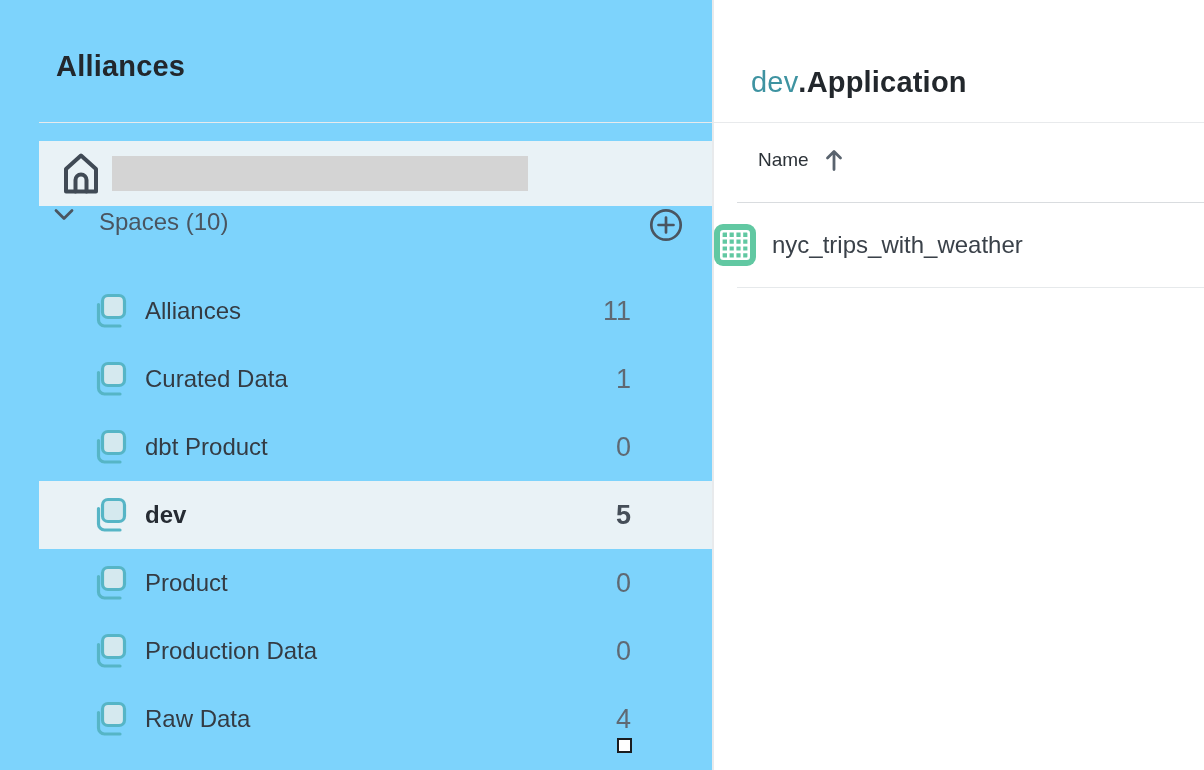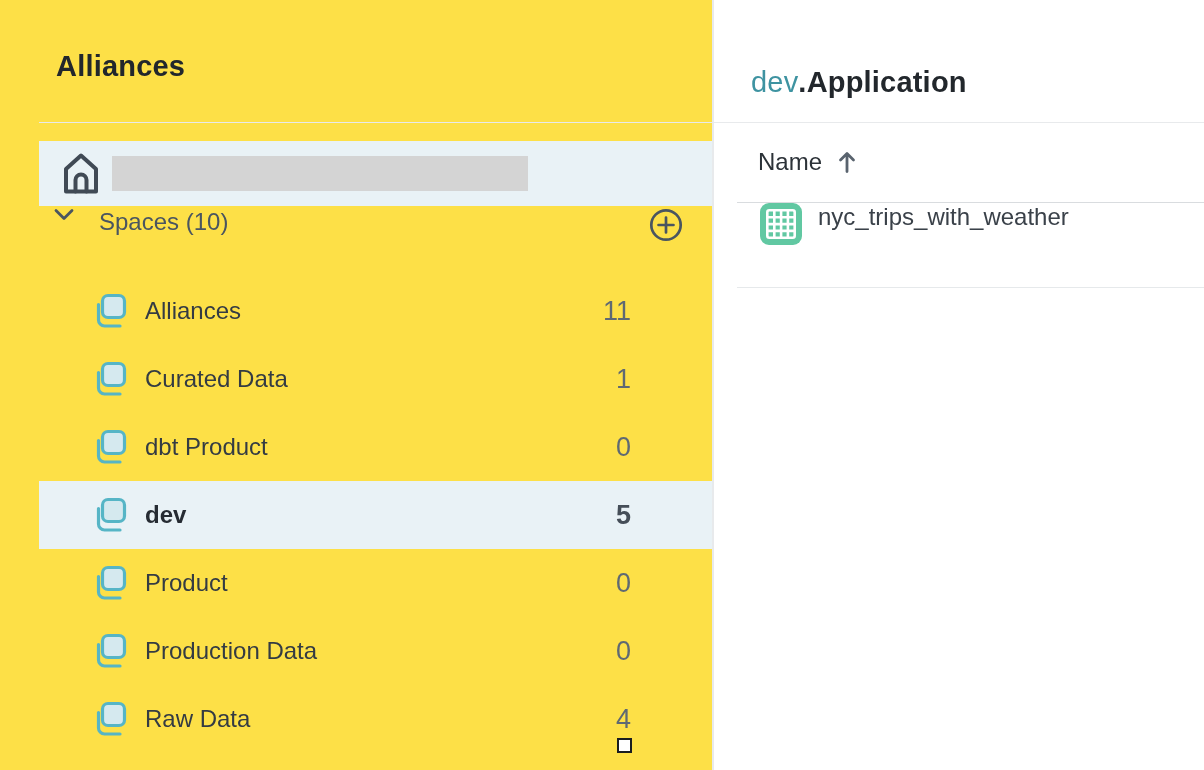--- a/index.html
+++ b/index.html
@@ -1,21 +1,21 @@
 <!DOCTYPE html>
 <html><head>
 <meta charset="utf-8">
 <style>
   html,body{margin:0;padding:0;background:#fff;}
   .app{
     position:relative;width:1204px;height:770px;overflow:hidden;background:#fff;
     font-family:"Liberation Sans","DejaVu Sans",sans-serif;color:#343b43;
   }
   
-  .left-panel{position:absolute;left:0;top:0;bottom:0;width:712px;border-right:2px solid #e8eaec;background:#fde047;}
+  .left-panel{position:absolute;left:0;top:0;bottom:0;width:712px;border-right:2px solid #e8eaec;background:#7dd3fc;}
   .panel-title{position:absolute;left:56px;top:50px;margin:0;font-size:29px;font-weight:700;color:#22272c;letter-spacing:.2px;}
   .hdiv{position:absolute;height:1px;background:#e8eaec;}
   .title-div{left:39px;right:0;top:122px;}
   .home-row{position:absolute;left:39px;right:0;top:141px;height:65px;background:#e9f2f6;display:flex;align-items:center;cursor:pointer;}
   .home-row .home-svg{margin-left:23px;flex:0 0 auto;}
   .redacted-bar{margin-left:12px;width:416px;height:35px;background:#d4d4d4;}
   .spaces-row{position:absolute;left:39px;right:0;top:208px;height:68px;display:flex;align-items:flex-start;}
   .chev{margin-left:14px;flex:0 0 auto;cursor:pointer;}
   .spaces-label{margin-left:24px;font-size:24px;color:#4a5560;}
   .spacer{flex:1;}
@@ -29,25 +29,25 @@
   .tree-row.selected .tree-label{font-weight:700;color:#262c33;}
   .tree-row.selected .tree-count{font-weight:700;color:#454e58;}
   .artifact-square{position:absolute;left:617px;top:738px;width:11px;height:11px;border:2px solid #1a1d20;background:#fff;}
   
   .right-panel{position:absolute;left:714px;top:0;bottom:0;right:0;background:#fff;}
   .crumb-title{position:absolute;left:21px;top:50px;margin:16px;font-size:29px;font-weight:400;letter-spacing:.2px;}
   .crumb-context{color:#3e93a1;cursor:pointer;}
   .crumb-sep,.crumb-main{color:#22272c;font-weight:700;}
   .right-title-div{left:0;right:0;top:122px;}
   .table-header{position:absolute;left:44px;top:148px;display:flex;align-items:center;cursor:pointer;}
-  .col-label{font-size:24px;font-weight:500;color:#2c3238;}
+  .col-label{font-size:19px;font-weight:500;color:#2c3238;}
   .sort-svg{margin-left:15px;display:flex;}
   .header-div{left:23px;right:0;top:202px;background:#d9dcdf;}
   .table-rows{position:absolute;left:0;right:0;top:203px;}
-  .table-row{height:84px;display:flex;align-items:flex-start;padding-left:46px;cursor:pointer;}
+  .table-row{height:84px;display:flex;align-items:center;cursor:pointer;}
   .tbl-svg{flex:0 0 auto;display:flex;}
   .row-label{margin-left:16px;font-size:24px;color:#3a4149;}
   .row-div{position:relative;left:23px;right:0;margin-right:0;height:1px;background:#e6e9eb;}
 </style>
 </head>
 <body>
 
 <div class="app">
 
   <aside class="left-panel">

